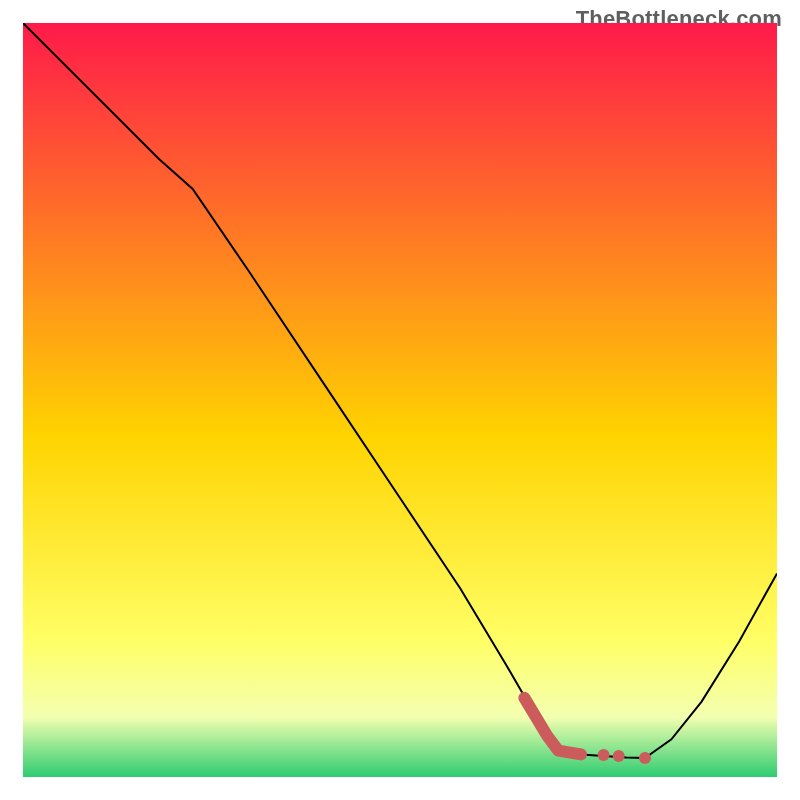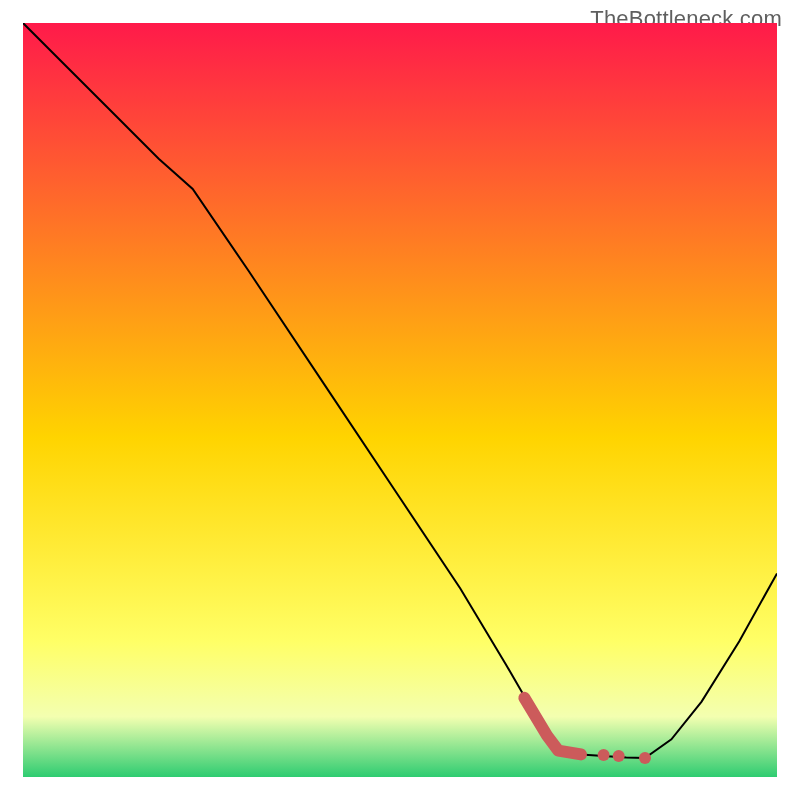--- a/index.html
+++ b/index.html
@@ -9,21 +9,21 @@
   background: #fff;
   position: relative;
   overflow: hidden;
 }
 .watermark {
   position: absolute;
   top: 6px;
   right: 18px;
   font-family: Arial, sans-serif;
   font-size: 22px;
-  font-weight: normal;
+  font-weight: bold;
   color: #5f5f5f;
   letter-spacing: 0.2px;
 }
 .plot {
   position: absolute;
   left: 23px;
   top: 23px;
   width: 754px;
   height: 754px;
 }

